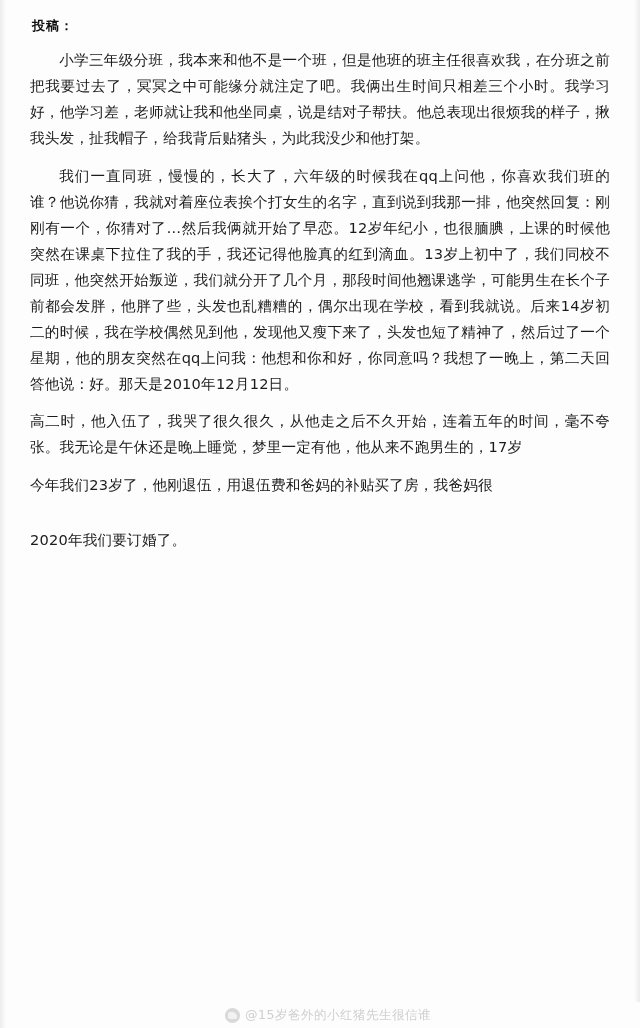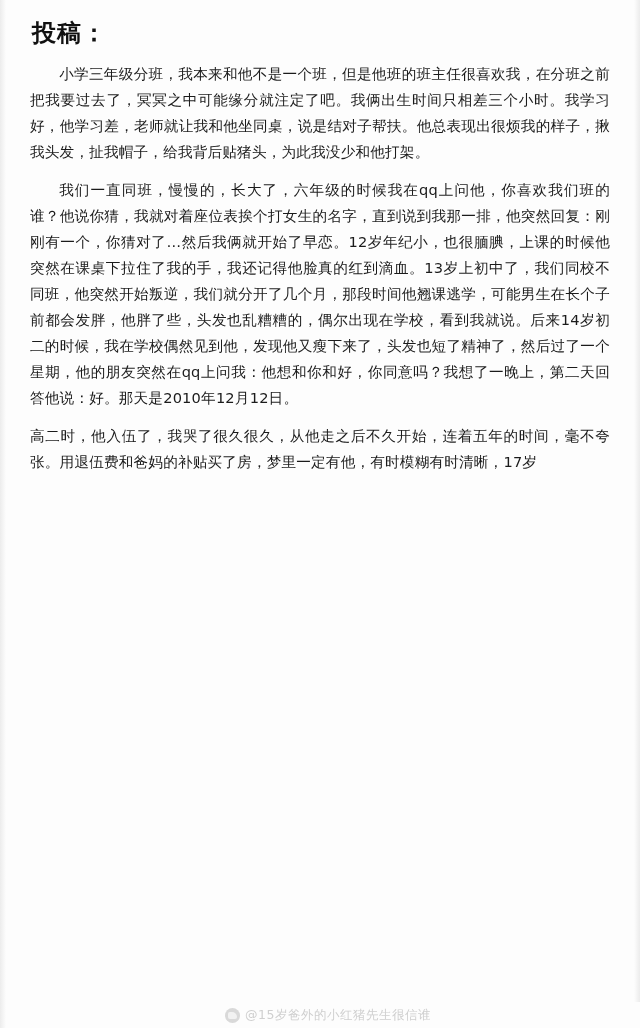--- a/index.html
+++ b/index.html
@@ -17,21 +17,21 @@
   }
   .page {
     width: 640px;
     height: 1028px;
     background: #fdfdfd;
     box-sizing: border-box;
     padding: 18px 30px 0 30px;
     position: relative;
   }
   .title {
-    font-size: 24px;
+    font-size: 13px;
     font-weight: bold;
     letter-spacing: 1px;
     color: #111;
     margin: 0 0 10px 2px;
     line-height: 1.3;
   }
   .body-text {
     font-size: 14.6px;
     line-height: 1.78;
     color: #1b1b1b;
@@ -107,23 +107,25 @@
 
 <div class="page">
   <div class="edge-shadow-left"></div>
   <div class="edge-shadow-right"></div>
 
   <h1 class="title">投稿：</h1>
 
   <div class="body-text">
     <p class="para indent">小学三年级分班，我本来和他不是一个班，但是他班的班主任很喜欢我，在分班之前把我要过去了，冥冥之中可能缘分就注定了吧。我俩出生时间只相差三个小时。我学习好，他学习差，老师就让我和他坐同桌，说是结对子帮扶。他总表现出很烦我的样子，揪我头发，扯我帽子，给我背后贴猪头，为此我没少和他打架。</p>
     <p class="para indent">我们一直同班，慢慢的，长大了，六年级的时候我在qq上问他，你喜欢我们班的谁？他说你猜，我就对着座位表挨个打女生的名字，直到说到我那一排，他突然回复：刚刚有一个，你猜对了…然后我俩就开始了早恋。12岁年纪小，也很腼腆，上课的时候他突然在课桌下拉住了我的手，我还记得他脸真的红到滴血。13岁上初中了，我们同校不同班，他突然开始叛逆，我们就分开了几个月，那段时间他翘课逃学，可能男生在长个子前都会发胖，他胖了些，头发也乱糟糟的，偶尔出现在学校，看到我就说。后来14岁初二的时候，我在学校偶然见到他，发现他又瘦下来了，头发也短了精神了，然后过了一个星期，他的朋友突然在qq上问我：他想和你和好，你同意吗？我想了一晚上，第二天回答他说：好。那天是2010年12月12日。</p>
-    <p class="para">高二时，他入伍了，我哭了很久很久，从他走之后不久开始，连着五年的时间，毫不夸张。用退伍费和爸妈的补贴买了房，梦里一定有他，有时模糊有时清晰，17岁</p>
+    <p class="para">高二时，他入伍了，我哭了很久很久，从他走之后不久开始，连着五年的时间，毫不夸张。我无论是午休还是晚上睡觉，梦里一定有他，他从来不跑男生的，17岁</p>
+    <p class="para">今年我们23岁了，他刚退伍，用退伍费和爸妈的补贴买了房，我爸妈很</p>
 
     <div class="gap"></div>
 
+    <p class="para">2020年我们要订婚了。</p>
   </div>
 
   <div class="watermark-bar">
     <span class="wm-logo"></span>
     <span class="wm-text">@15岁爸外的小红猪先生很信谁</span>
   </div>
 </div>
 
 </body></html>

